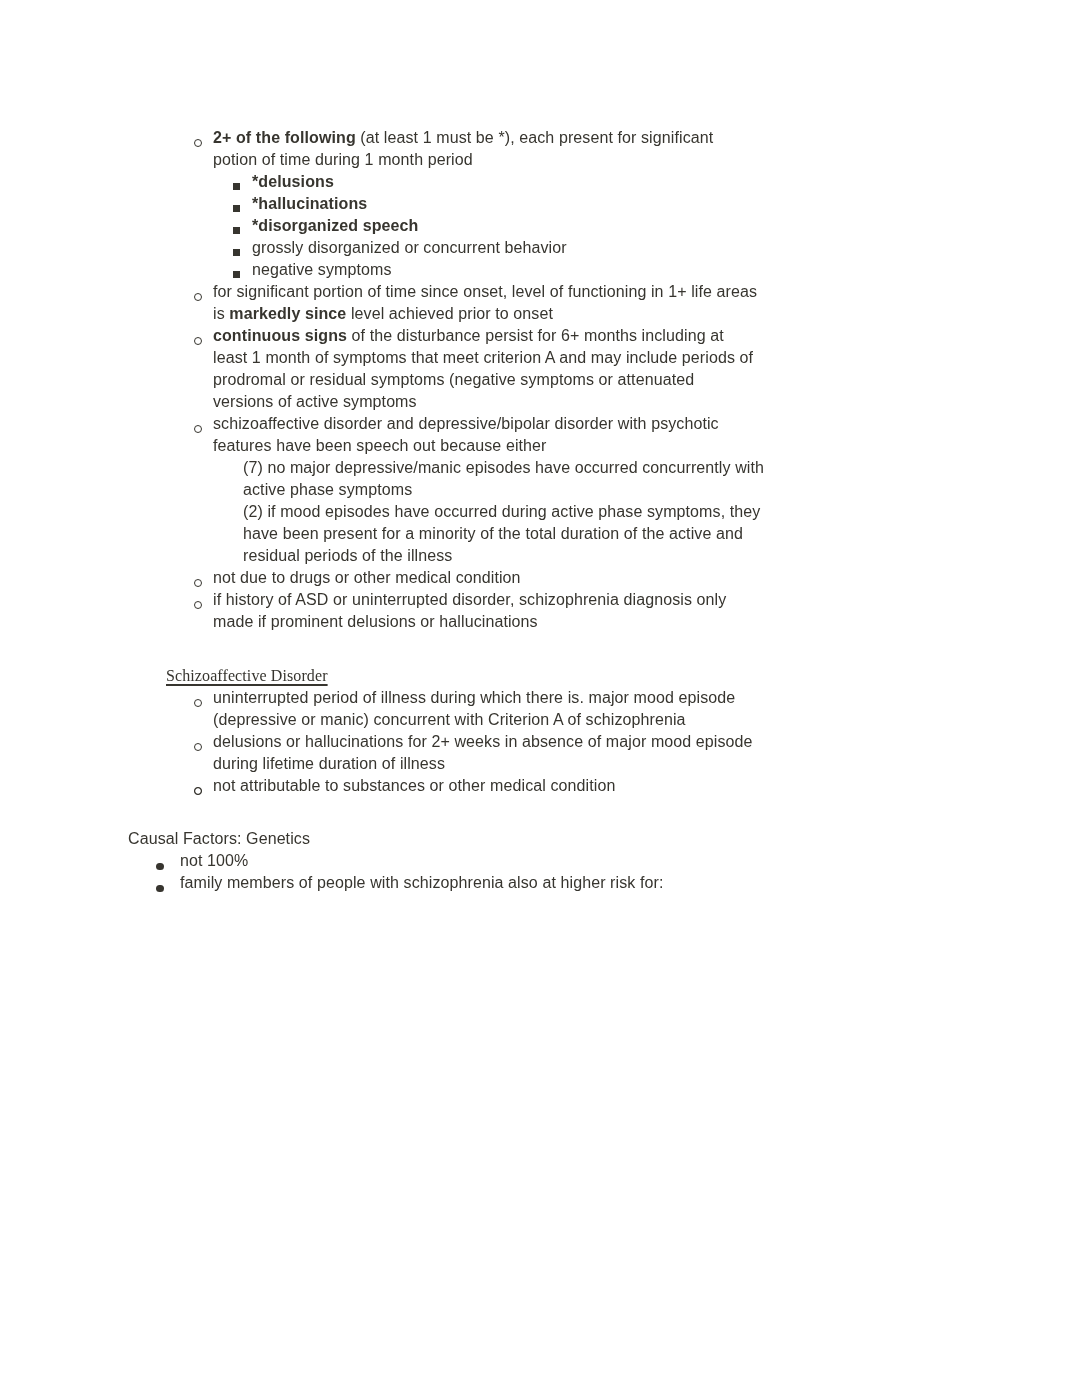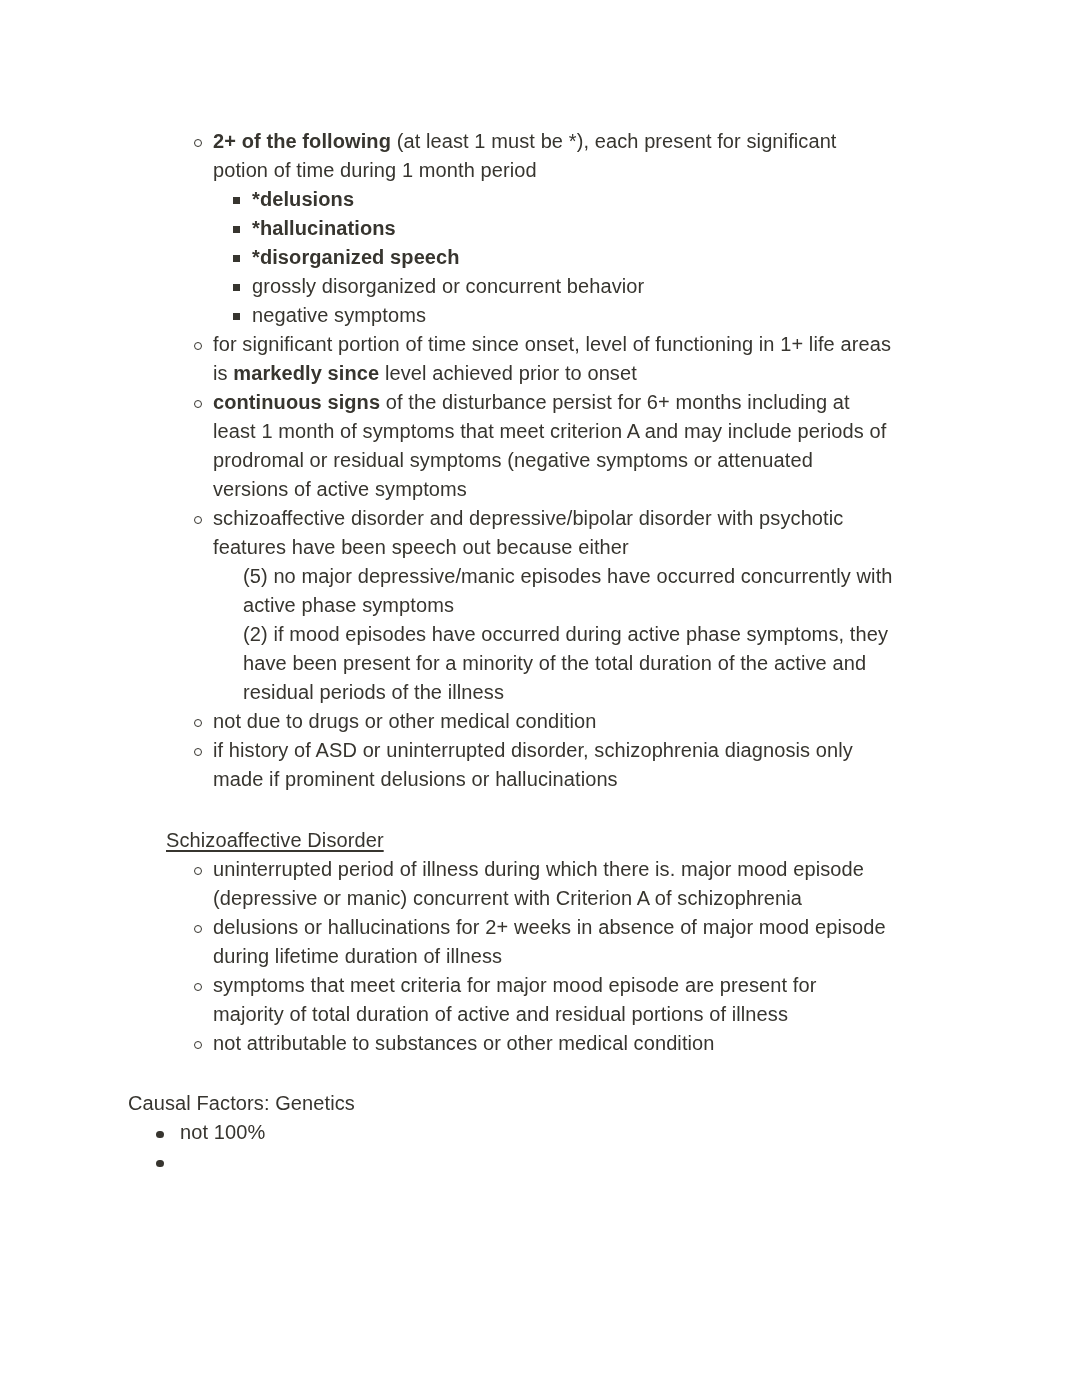--- a/index.html
+++ b/index.html
@@ -16,27 +16,27 @@
   }
   .page {
     box-sizing: border-box;
     width: 1080px;
     height: 1397px;
     padding: 127px 30px 0 128px;
     background: #ffffff;
   }
   .blk {
     position: relative;
-    font-size: 20px;
-    line-height: 29px;
+    font-size: 16px;
+    line-height: 22px;
     letter-spacing: 0.1px;
   }
   .seg { white-space: pre-wrap; }
   .bold { font-weight: 700; }
-  .underline { text-decoration: underline; text-underline-offset: 3px; text-decoration-thickness: 1.5px; }
+  .underline { text-decoration: underline; text-underline-offset: 3px; text-decoration-thickness: 1.5px; font-family: Liberation Serif, serif; }
   
   .l1   { margin-left: 52px;  }  
   .l2   { margin-left: 85px;  }  
   .l3   { margin-left: 124px; }  
   .ind  { margin-left: 115px; }  
   .hind { margin-left: 38px;  }  
   .gap  { margin-top: 31.7px; }  
   
   .mk { position: absolute; display: block; }
   .mk.circle {
@@ -76,38 +76,37 @@
 is </span><span class="seg bold">markedly since</span><span class="seg"> level achieved prior to onset</span></div>
 
   <div class="blk l2"><span class="mk circle"></span><span class="seg bold">continuous signs</span><span class="seg"> of the disturbance persist for 6+ months including at
 least 1 month of symptoms that meet criterion A and may include periods of
 prodromal or residual symptoms (negative symptoms or attenuated
 versions of active symptoms</span></div>
 
   <div class="blk l2"><span class="mk circle"></span><span class="seg">schizoaffective disorder and depressive/bipolar disorder with psychotic
 features have been speech out because either</span></div>
 
-  <div class="blk ind"><span class="seg">(5) no major depressive/manic episodes have occurred concurrently with
+  <div class="blk ind"><span class="seg">(7) no major depressive/manic episodes have occurred concurrently with
 active phase symptoms</span></div>
   <div class="blk ind"><span class="seg">(2) if mood episodes have occurred during active phase symptoms, they
 have been present for a minority of the total duration of the active and
 residual periods of the illness</span></div>
 
   <div class="blk l2"><span class="mk circle"></span><span class="seg">not due to drugs or other medical condition</span></div>
   <div class="blk l2"><span class="mk circle"></span><span class="seg">if history of ASD or uninterrupted disorder, schizophrenia diagnosis only
 made if prominent delusions or hallucinations</span></div>
 
   <div class="blk hind gap"><span class="seg underline">Schizoaffective Disorder</span></div>
 
   <div class="blk l2"><span class="mk circle"></span><span class="seg">uninterrupted period of illness during which there is. major mood episode
 (depressive or manic) concurrent with Criterion A of schizophrenia</span></div>
   <div class="blk l2"><span class="mk circle"></span><span class="seg">delusions or hallucinations for 2+ weeks in absence of major mood episode
 during lifetime duration of illness</span></div>
-  <div class="blk l2"><span class="mk circle"></span><span class="seg">symptoms that meet criteria for major mood episode are present for
-majority of total duration of active and residual portions of illness</span></div>
+  <div class="blk l2"><span class="mk circle"></span></div>
   <div class="blk l2"><span class="mk circle"></span><span class="seg">not attributable to substances or other medical condition</span></div>
 
   <div class="blk gap"><span class="seg">Causal Factors: Genetics</span></div>
 
   <div class="blk l1"><span class="mk disc"></span><span class="seg">not 100%</span></div>
-  <div class="blk l1"><span class="mk disc"></span></div>
+  <div class="blk l1"><span class="mk disc"></span><span class="seg">family members of people with schizophrenia also at higher risk for:</span></div>
 
 </div>
 
 </body></html>

